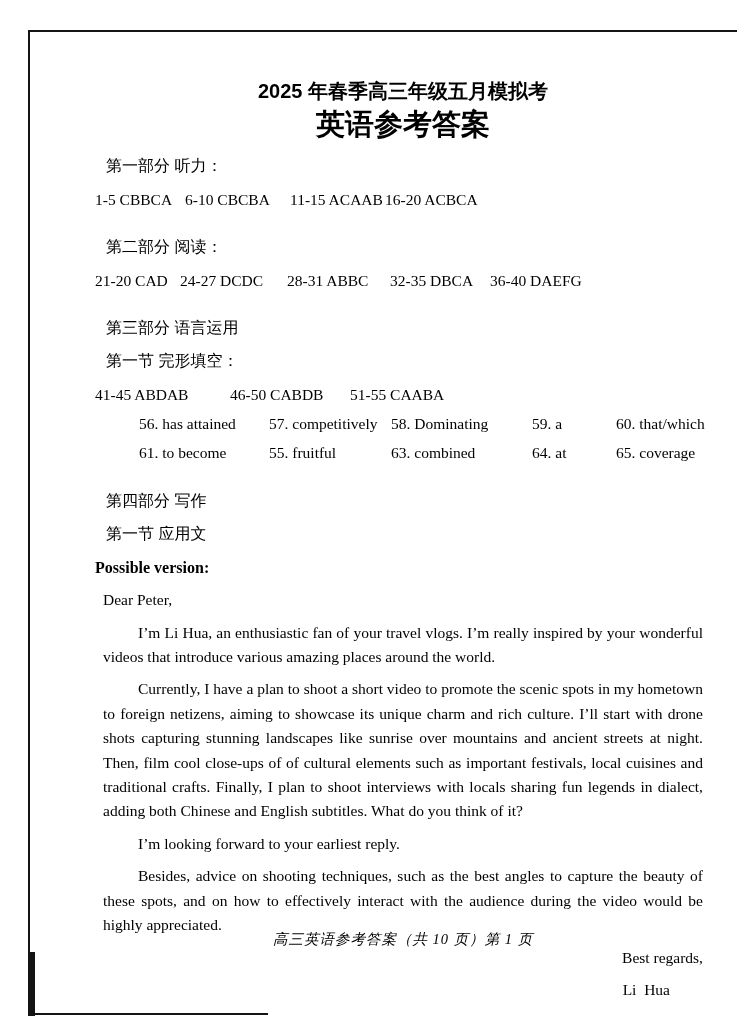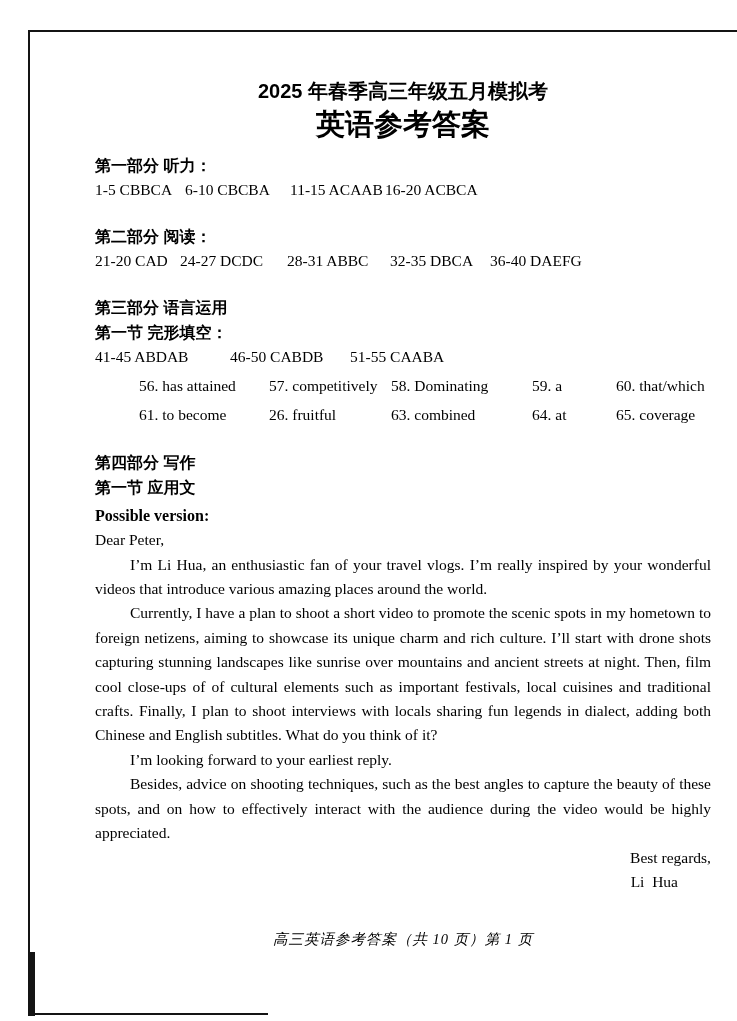--- a/index.html
+++ b/index.html
@@ -13,22 +13,22 @@
   }
   .title1 {
     margin:78px 0 2px 0; text-align:center;
     font-family:"Liberation Sans", sans-serif; font-weight:700; font-size:20px; line-height:26px;
   }
   .title2 {
     margin:0 0 13px 0; text-align:center;
     font-family:"Liberation Sans", sans-serif; font-weight:700; font-size:29px; line-height:36px;
   }
   .cn-h {
-    font-family:"Liberation Sans", sans-serif; font-weight:700; font-size:16px; line-height:22px;
-    margin:0;
+    font-family:"Liberation Sans", sans-serif; font-weight:400; font-size:16px; line-height:22px;
+    margin:11px;
   }
   .mt-sec { margin-top:24px; }
   .mt-sub { margin-top:3px; }
   .ans-row { display:flex; font-size:15.5px; line-height:24px; margin:1px 0 0 0; }
   .ans-row span { display:block; white-space:nowrap; }
   .row-l span:nth-child(1){ width:90px; }
   .row-l span:nth-child(2){ width:105px; }
   .row-l span:nth-child(3){ width:95px; }
   .row-r span:nth-child(1){ width:85px; }
   .row-r span:nth-child(2){ width:107px; }
@@ -36,21 +36,21 @@
   .row-r span:nth-child(4){ width:100px; }
   .row-c span:nth-child(1){ width:135px; }
   .row-c span:nth-child(2){ width:120px; }
   .row-g { margin-top:5px; line-height:24.4px; }
   .row-g span:nth-child(1){ width:130px;margin-left:44px; }
   .row-g span:nth-child(2){ width:122px; }
   .row-g span:nth-child(3){ width:141px; }
   .row-g span:nth-child(4){ width:84px; }
   .pv { font-weight:700; font-size:16px; margin:5px 0 0 0; line-height:24.4px; }
   .letter p {
-    margin:0; font-size:15.5px; line-height:24.4px;
+    margin:8px; font-size:15.5px; line-height:24.4px;
     text-align:justify;
   }
   .letter .indent { text-indent:35px; }
   .align-r { text-align:right !important; }
   .sig { white-space:pre; padding-right:33px; }
   .footer {
     position:absolute; left:95px; top:930px; width:616px; text-align:center;
     font-style:italic; font-size:14.5px; letter-spacing:1px;
   }
 </style>
@@ -96,21 +96,21 @@
 
     <div class="ans-row row-g">
       <span>56. has attained</span>
       <span>57. competitively</span>
       <span>58. Dominating</span>
       <span>59. a</span>
       <span>60. that/which</span>
     </div>
     <div class="ans-row row-g">
       <span>61. to become</span>
-      <span>26. fruitful</span>
+      <span>55. fruitful</span>
       <span>63. combined</span>
       <span>64. at</span>
       <span>65. coverage</span>
     </div>
 
     <p class="cn-h mt-sec">第四部分 写作</p>
     <p class="cn-h mt-sub">第一节 应用文</p>
     <p class="pv">Possible version:</p>
 
     <div class="letter">

